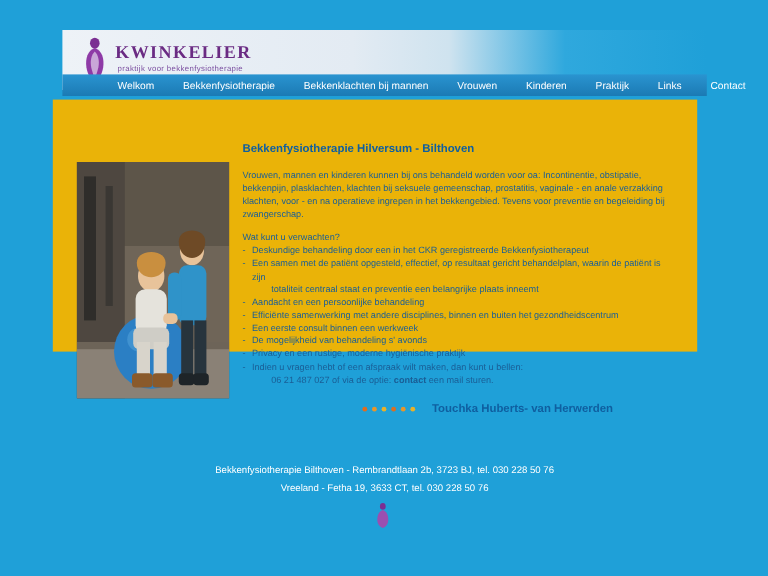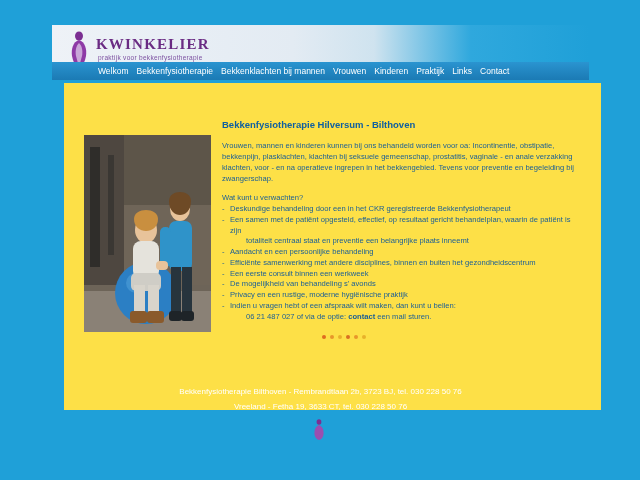--- a/index.html
+++ b/index.html
@@ -83,33 +83,33 @@
     background: #1f86c4;
     background: linear-gradient(180deg, #2a94d0 0%, #1b7ab4 100%);
     display: flex;
     align-items: center;
     padding-left: 46px;
     box-sizing: border-box;
   }
   .nav-item {
     color: #ffffff;
     font-size: 8.5px;
-    margin-right: 8px;
+    margin-right: 24px;
     white-space: nowrap;
     cursor: pointer;
   }
 
   
   .content {
     position: absolute;
-    left: 64px;
+    left: 44px;
     top: 83px;
     width: 537px;
-    height: 327px;
-    background: #fde047;
+    height: 210px;
+    background: #eab308;
   }
 
   .photo {
     position: absolute;
     left: 20px;
     top: 52px;
     width: 127px;
     height: 197px;
     overflow: hidden;
     background: #6b6257;
@@ -298,20 +298,21 @@
       </ul>
     </div>
 
     <div class="dots-row">
       <span class="dot"></span>
       <span class="dot d2"></span>
       <span class="dot d3"></span>
       <span class="dot d4"></span>
       <span class="dot d5"></span>
       <span class="dot d6"></span>
+      <span class="signature">Touchka Huberts- van Herwerden</span>
     </div>
   </div>
 
   <div class="footer">
     <div>Bekkenfysiotherapie Bilthoven - Rembrandtlaan 2b, 3723 BJ, tel. 030 228 50 76</div>
     <div>Vreeland - Fetha 19, 3633 CT, tel. 030 228 50 76</div>
   </div>
 
   <div class="footer-mark">
     <svg width="18" height="22" viewBox="0 0 18 22">

